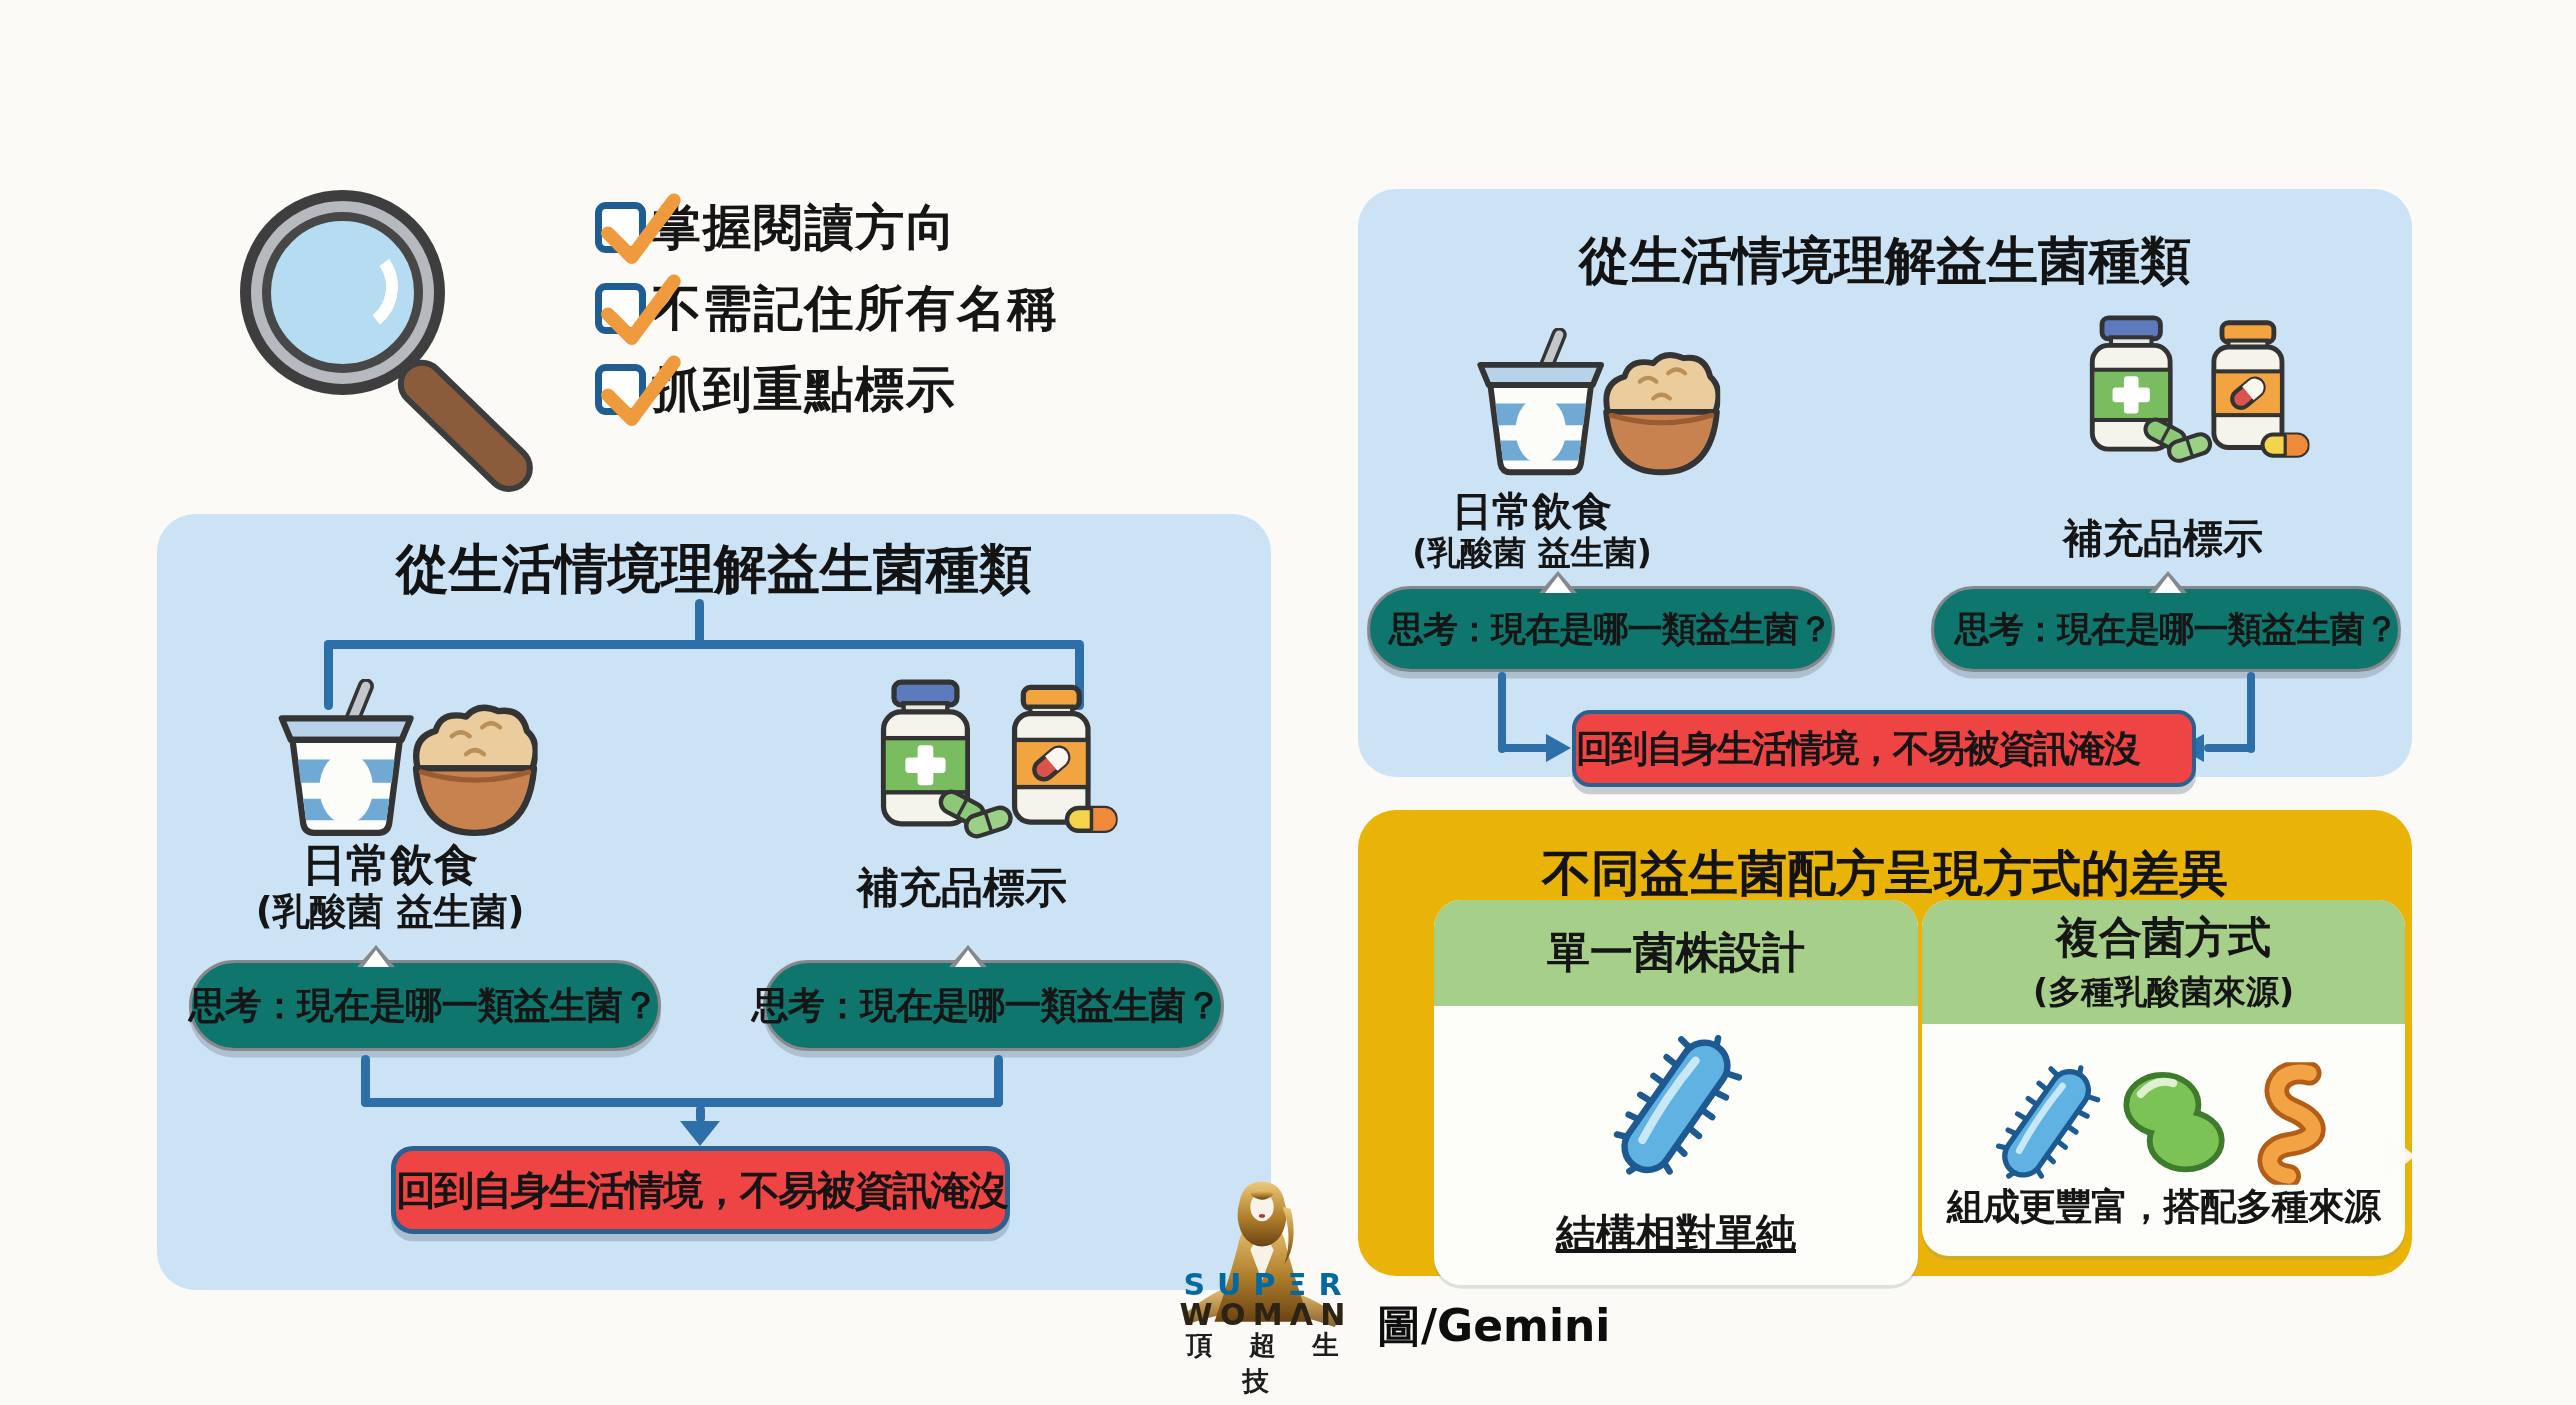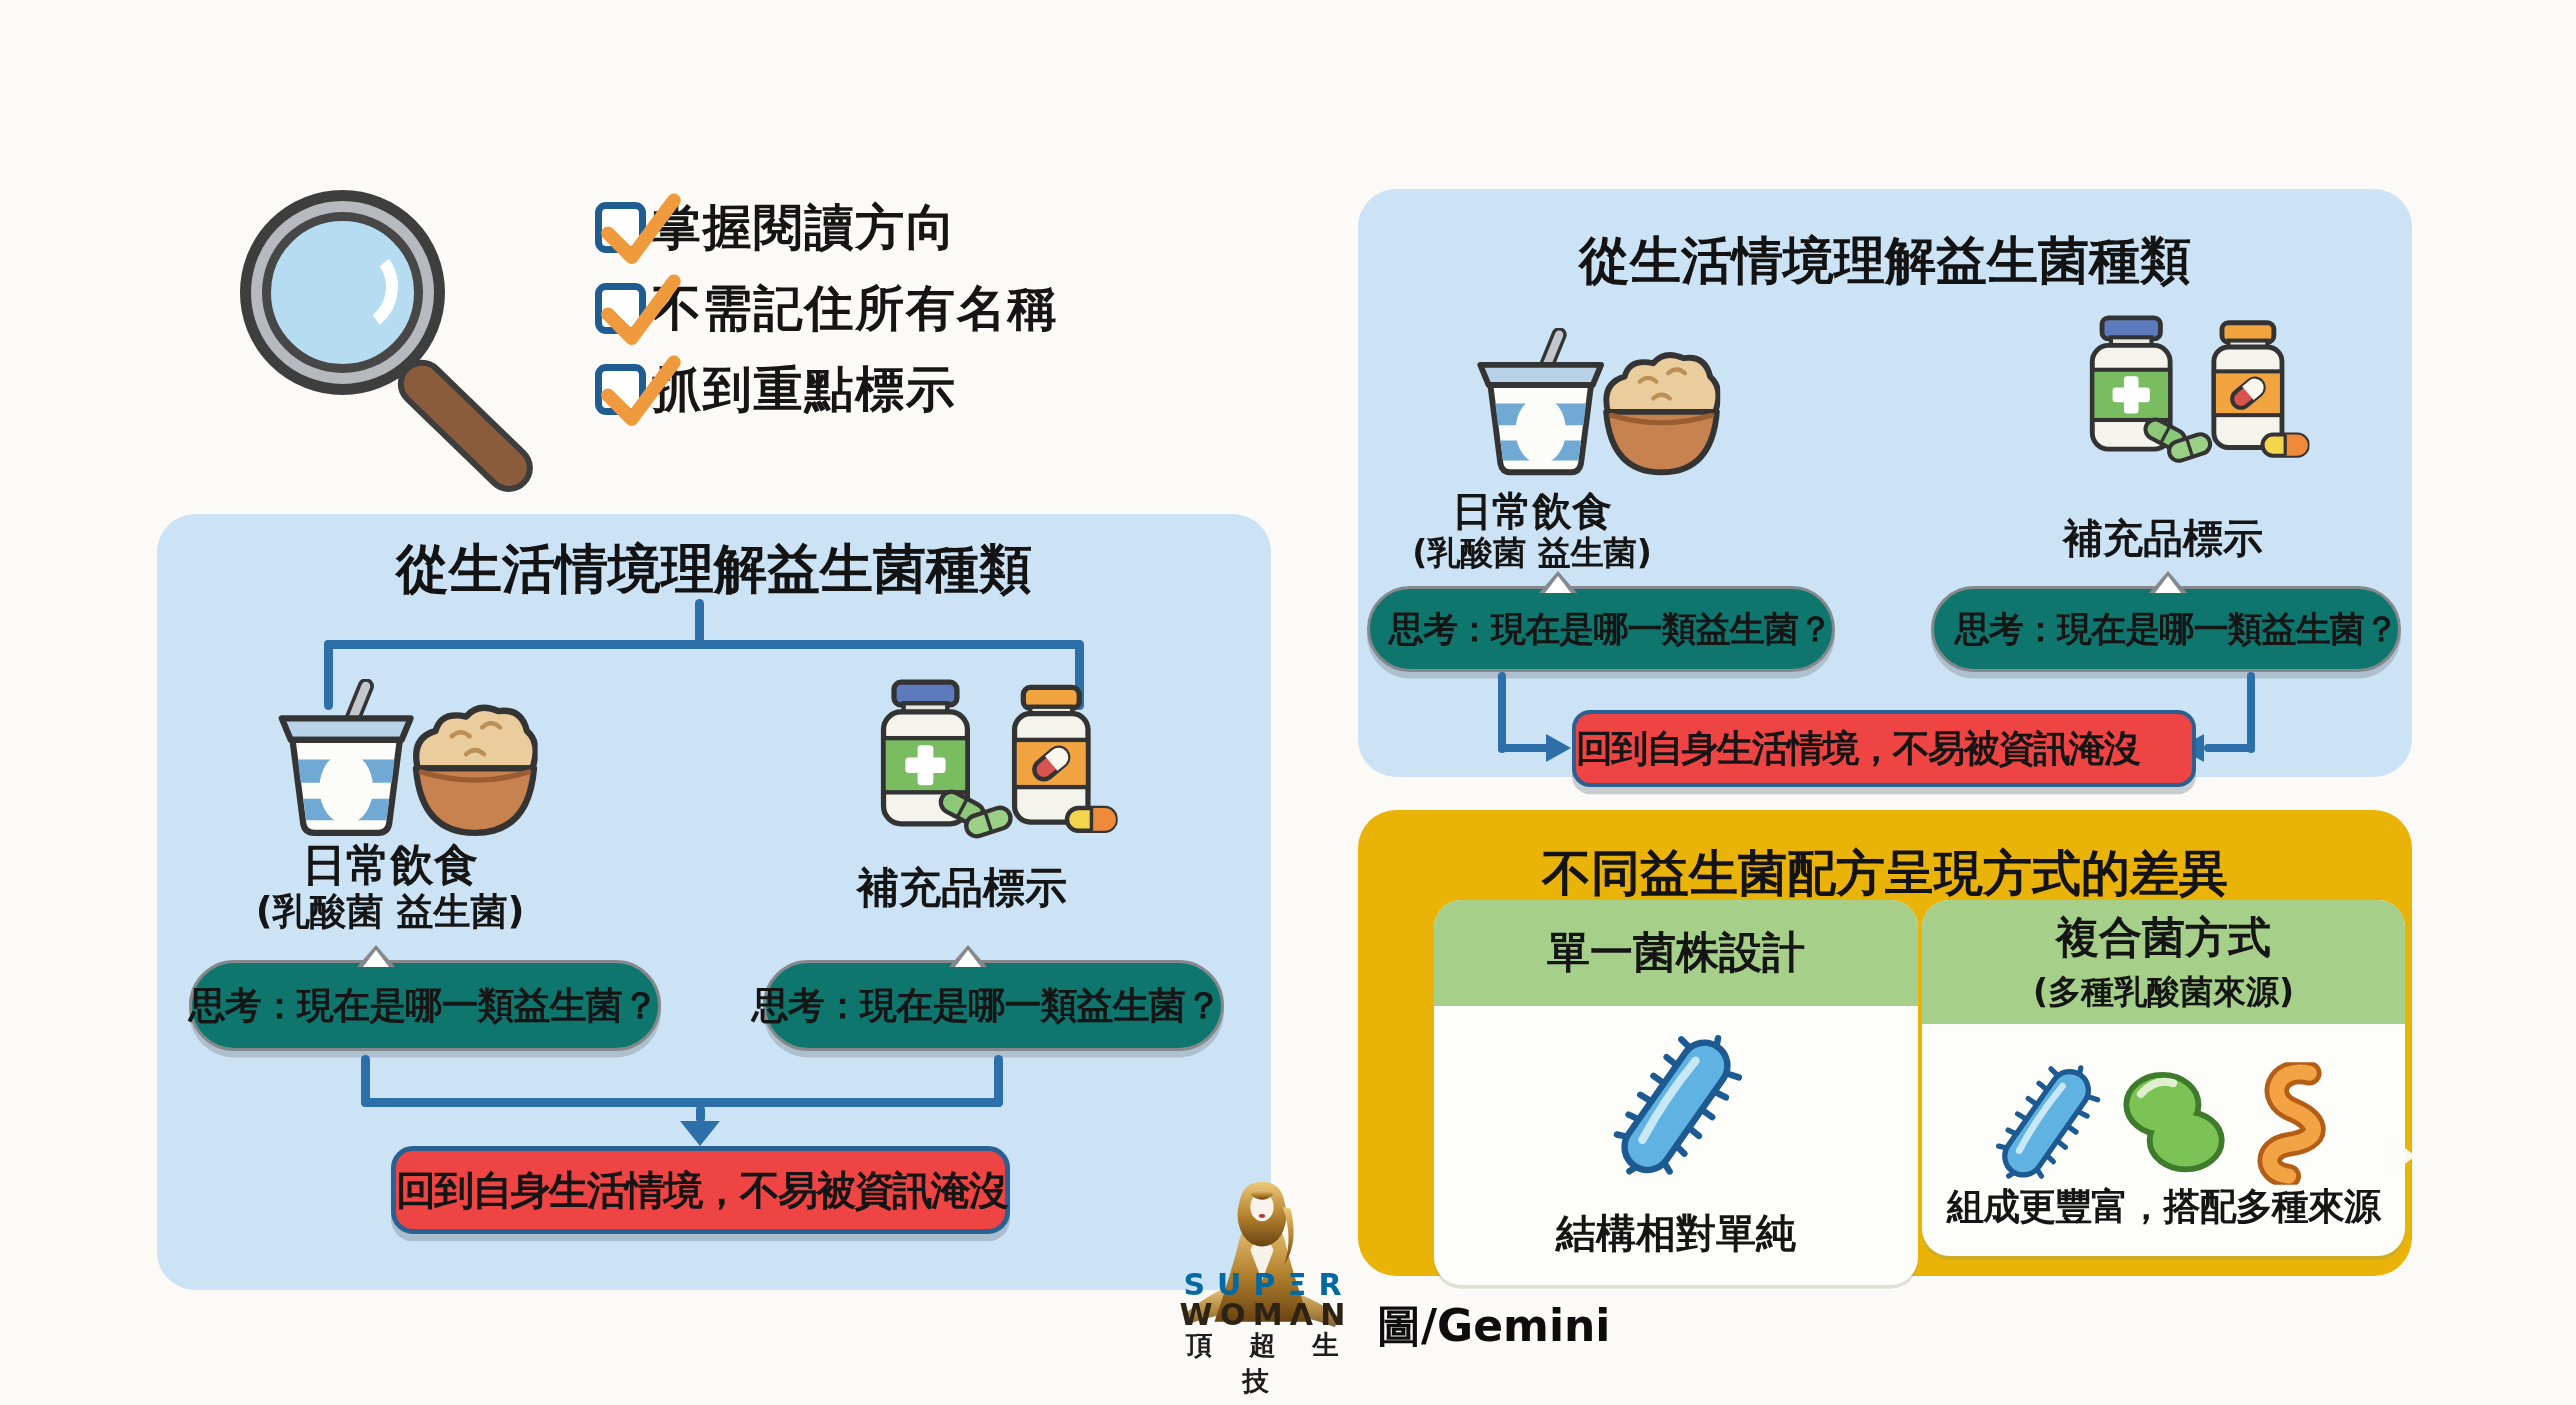--- a/index.html
+++ b/index.html
@@ -92,21 +92,21 @@
   .card-header .h1{font-size:43px;font-weight:900;white-space:nowrap;}
   .card-header .h2{font-size:33px;font-weight:800;white-space:nowrap;margin-top:3.7px;}
   #card-single{left:32px;top:90px;width:484px;height:385px;margin-left:44px;}
   #card-single .card-header{height:106px;}
   #card-multi{left:564px;top:90px;width:483px;height:356px;}
   #card-multi .card-header{height:124px;}
   #card-multi::after{content:"";position:absolute;right:-35px;top:231px;width:0;height:0;
                      border:25.6px solid transparent;border-left:31px solid rgba(252,253,248,.92);}
   .card-body{display:flex;flex-direction:column;align-items:center;}
   .card-caption{position:absolute;left:0;right:0;bottom:24px;text-align:center;font-weight:900;white-space:nowrap;}
-  #card-single .card-caption{font-size:40px;}
+  #card-single .card-caption{font-size:40px;text-decoration:underline;}
   #card-multi .card-caption{font-size:37px;letter-spacing:-0.9px;}
   .ic-rod-single{margin-top:14.6px;width:139px;height:170px;}
   .multi-row{display:flex;align-items:center;justify-content:center;gap:11px;margin-top:16.5px;height:165px;}
   .multi-row .ic-rod{width:112px;height:156px;}
   .multi-row .ic-blob{width:121px;height:112px;}
   .multi-row .ic-squiggle{width:91px;height:133px;}
 
   
   .logo-woman{position:absolute;left:1175px;top:1180px;width:174px;height:148px;z-index:5;}
   .logo-l1{position:absolute;left:1148px;top:1267px;width:229px;text-align:center;font-size:30px;

